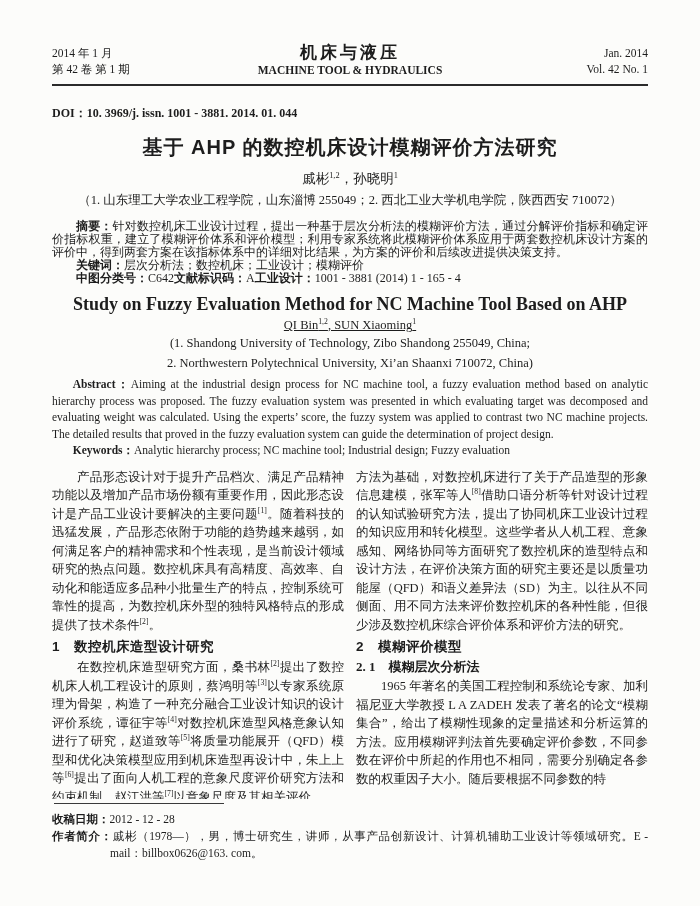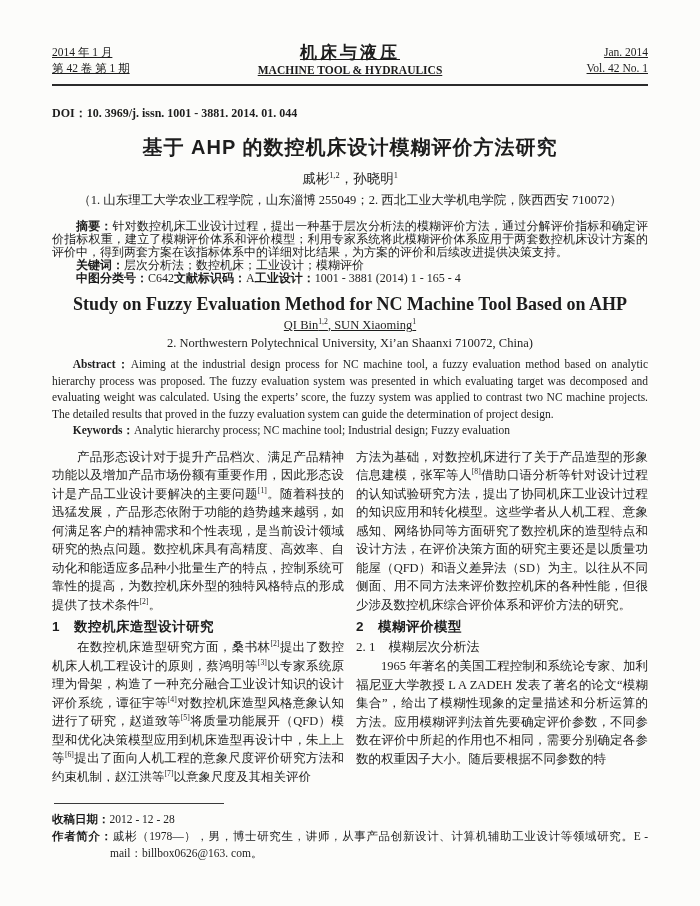--- a/index.html
+++ b/index.html
@@ -10,21 +10,21 @@
     background:#fcfcfa;
     color:#1d1d1d;
     box-sizing:border-box;
     padding:44px 52px 0 52px;
     font-family:"Liberation Serif","DejaVu Serif",serif;
     overflow:hidden;
   }
   .b { font-weight:bold; }
 
   
-  .jheader { display:flex; justify-content:space-between; align-items:flex-start;text-decoration:underline; }
+  .jheader { display:flex; justify-content:space-between; align-items:center; }
   .h-side { font-size:11.5px; line-height:16px; width:150px; }
   .h-side.right { text-align:right; }
   .h-center { text-align:center; flex:1; }
   .jtitle-cn { font-size:17px; font-weight:bold; letter-spacing:3px; line-height:18px; }
   .jtitle-en { font-size:11.5px; font-weight:bold; line-height:15px; margin-top:1px; }
   .header-rule { border:none; border-top:2px solid #2b2b2b; margin:6px 0 0 0; }
 
   .doi-line { margin-top:20px; font-size:12px; font-weight:bold; line-height:15px; }
 
   
@@ -47,21 +47,21 @@
   .abs-en p { margin:0; text-indent:1.8em; }
 
   
   .columns { display:flex; gap:12px; margin-top:9px; height:334px; overflow:hidden; }
   .col { width:292px; font-size:12.5px; line-height:18.5px; text-align:justify; }
   .col p { margin:0; }
   .col p.ind { text-indent:2em; }
   .sec-h { font-size:13.5px; font-weight:bold; letter-spacing:0.5px;
            font-family:"Liberation Sans","DejaVu Sans",sans-serif;
            margin:3px 0 2px 0; line-height:19px; }
-  .subsec-h { font-size:13px; font-weight:normal; margin:2px 0 1px 0; line-height:18px; }
+  .subsec-h { font-size:13px; font-weight:bold; margin:2px 0 1px 0; line-height:18px; }
 
   sup { font-size:0.62em; line-height:0; vertical-align:super; letter-spacing:0; }
 
   
   .footnote { position:absolute; left:52px; right:52px; top:799px; bottom:0;
               background:#fcfcfa; z-index:5; }
   .foot-rule { width:170px; border:none; border-top:1.2px solid #3a3a3a; margin:4px 0 7px 2px; }
   .footnote p { margin:0; font-size:11.5px; line-height:17px; text-align:justify;
                 padding-left:58px; text-indent:-58px; }
 </style>
@@ -93,20 +93,21 @@
   <div class="affil-cn">（1. 山东理工大学农业工程学院，山东淄博 255049；2. 西北工业大学机电学院，陕西西安 710072）</div>
 
   <div class="abs-block">
     <p><span class="label-cn">摘要：</span><span>针对数控机床工业设计过程，提出一种基于层次分析法的模糊评价方法，通过分解评价指标和确定评价指标权重，建立了模糊评价体系和评价模型；利用专家系统将此模糊评价体系应用于两套数控机床设计方案的评价中，得到两套方案在该指标体系中的详细对比结果，为方案的评价和后续改进提供决策支持。</span></p>
     <p><span class="label-cn">关键词：</span><span>层次分析法；数控机床；工业设计；模糊评价</span></p>
     <p class="clc-row"><span class="pair"><span class="label-cn">中图分类号：</span><span>C642</span></span><span class="pair"><span class="label-cn">文献标识码：</span><span>A</span></span><span class="pair"><span class="label-cn">工业设计：</span><span>1001 - 3881 (2014) 1 - 165 - 4</span></span></p>
   </div>
 
   <h2 class="title-en">Study on Fuzzy Evaluation Method for NC Machine Tool Based on AHP</h2>
   <div class="authors-en">QI Bin<sup>1,2</sup>, SUN Xiaoming<sup>1</sup></div>
+  <div class="affil-en">(1. Shandong University of Technology, Zibo Shandong 255049, China;</div>
   <div class="affil-en">2. Northwestern Polytechnical University, Xi’an Shaanxi 710072, China)</div>
 
   <div class="abs-en">
     <p><span class="b">Abstract：</span><span>Aiming at the industrial design process for NC machine tool, a fuzzy evaluation method based on analytic hierarchy process was proposed. The fuzzy evaluation system was presented in which evaluating target was decomposed and evaluating weight was calculated. Using the experts’ score, the fuzzy system was applied to contrast two NC machine projects. The detailed results that proved in the fuzzy evaluation system can guide the determination of project design.</span></p>
     <p><span class="b">Keywords：</span><span>Analytic hierarchy process; NC machine tool; Industrial design; Fuzzy evaluation</span></p>
   </div>
 
   <div class="columns">
     <div class="col">
       <p class="ind">产品形态设计对于提升产品档次、满足产品精神功能以及增加产品市场份额有重要作用，因此形态设计是产品工业设计要解决的主要问题<sup>[1]</sup>。随着科技的迅猛发展，产品形态依附于功能的趋势越来越弱，如何满足客户的精神需求和个性表现，是当前设计领域研究的热点问题。数控机床具有高精度、高效率、自动化和能适应多品种小批量生产的特点，控制系统可靠性的提高，为数控机床外型的独特风格特点的形成提供了技术条件<sup>[2]</sup>。</p>

